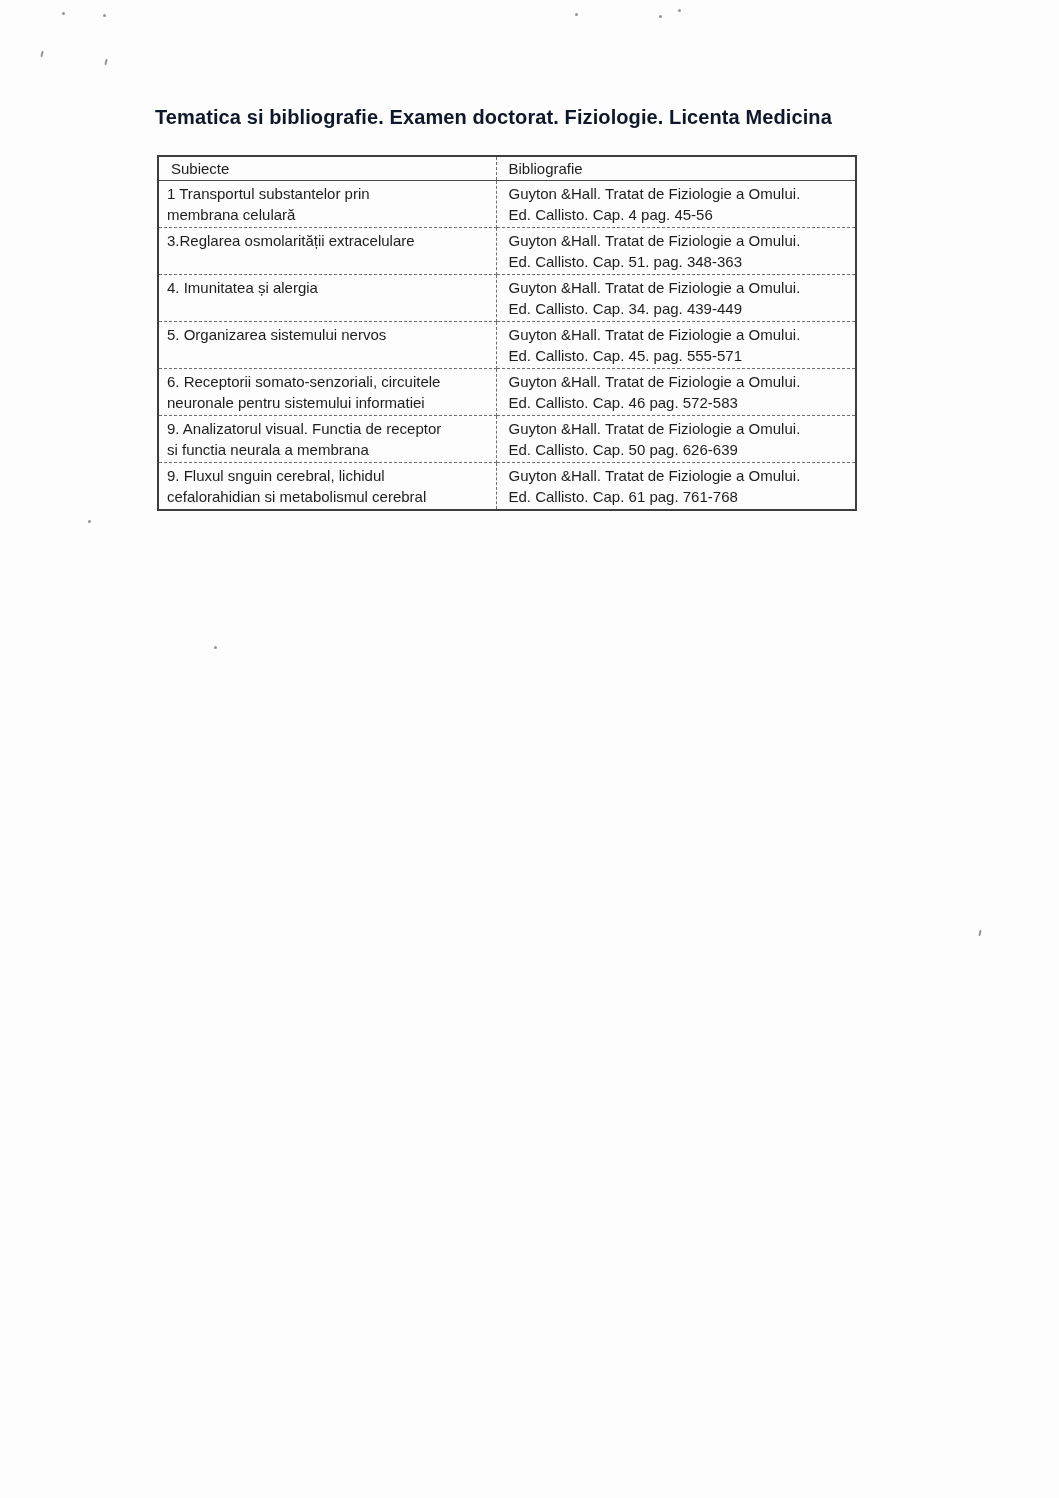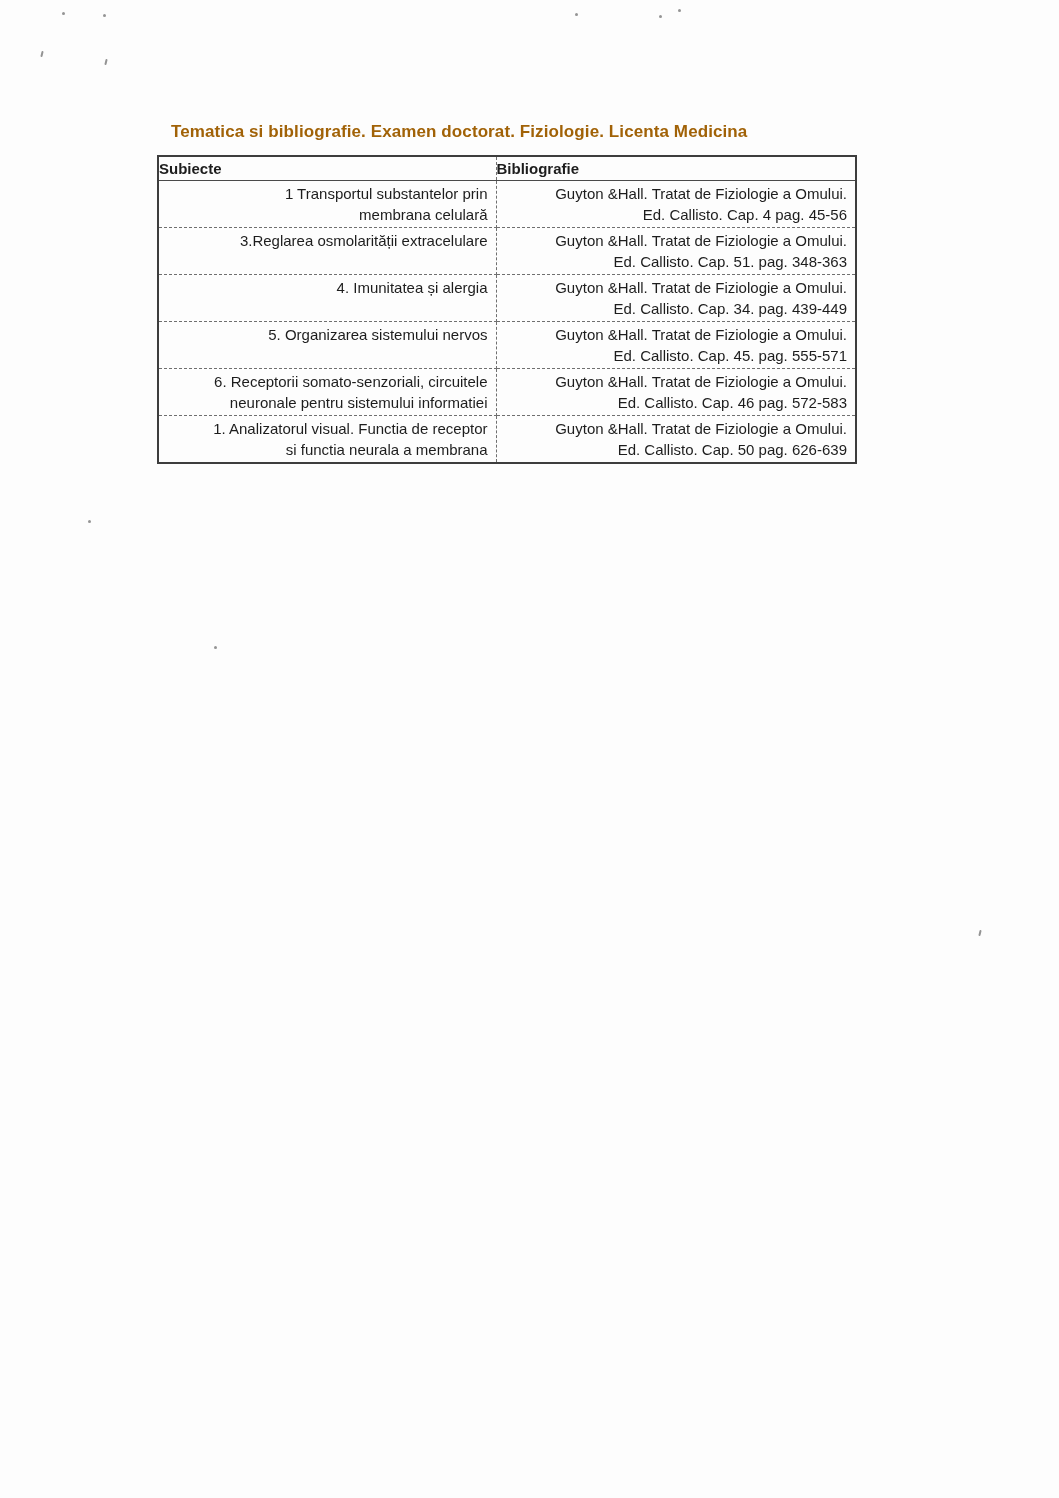--- a/index.html
+++ b/index.html
@@ -17,65 +17,64 @@
   }
   .page {
     position: absolute;
     inset: 0;
     background: #fdfdfd;
   }
   .doc-title {
     position: absolute;
     left: 155px;
     top: 106px;
-    margin: 16px;
-    font-size: 17px;
+    margin: 0;
+    font-size: 20px;
     font-weight: 700;
-    color: #a16207;
+    color: #0f172a;
     letter-spacing: 0.1px;
     white-space: nowrap;
   }
   table.topics {
     position: absolute;
     left: 157px;
     top: 155px;
     width: 698px;
     border-collapse: collapse;
     table-layout: fixed;
     border: 2px solid #3d3d3d;
     font-size: 15px;
     color: #1d1d1d;
     background: transparent;
   }
   table.topics col.c-subject { width: 338px; }
   table.topics col.c-bib     { width: 360px; }
   table.topics th {
     text-align: left;
-    font-weight: 700;
-    padding: 2px 8px 1px 0;
+    font-weight: 400;
+    padding: 2px 8px 1px 12px;
     line-height: 20px;
     border-bottom: 1px solid #4a4a4a;
     vertical-align: top;
   }
   table.topics td {
     padding: 2px 8px 2px 8px;
     line-height: 21px;
     vertical-align: top;
     border-bottom: 1px dashed #6f6f6f;
   }
   table.topics th:first-child,
   table.topics td:first-child {
     border-right: 1px dashed #6f6f6f;
   }
   table.topics td:last-child {
     padding-left: 12px;
   }
   .line {
     white-space: nowrap;
-    text-align: right;
   }
   
   .speck {
     position: absolute;
     background: rgba(20, 20, 20, 0.45);
   }
   .speck.dot {
     width: 3px;
     height: 3px;
     border-radius: 50%;
@@ -171,28 +170,38 @@
           <div class="line">neuronale pentru sistemului informatiei</div>
         </td>
         <td>
           <div class="line">Guyton &amp;Hall. Tratat de Fiziologie a Omului.</div>
           <div class="line">Ed. Callisto. Cap. 46 pag. 572-583</div>
         </td>
       </tr>
 
       <tr>
         <td>
-          <div class="line">1. Analizatorul visual. Functia de receptor</div>
+          <div class="line">9. Analizatorul visual. Functia de receptor</div>
           <div class="line">si functia neurala a membrana</div>
         </td>
         <td>
           <div class="line">Guyton &amp;Hall. Tratat de Fiziologie a Omului.</div>
           <div class="line">Ed. Callisto. Cap. 50 pag. 626-639</div>
         </td>
       </tr>
 
 
+      <tr>
+        <td>
+          <div class="line">9. Fluxul snguin cerebral, lichidul</div>
+          <div class="line">cefalorahidian si metabolismul cerebral</div>
+        </td>
+        <td>
+          <div class="line">Guyton &amp;Hall. Tratat de Fiziologie a Omului.</div>
+          <div class="line">Ed. Callisto. Cap. 61 pag. 761-768</div>
+        </td>
+      </tr>
 
 
     </tbody>
   </table>
 
 </div>
 
 </body></html>

